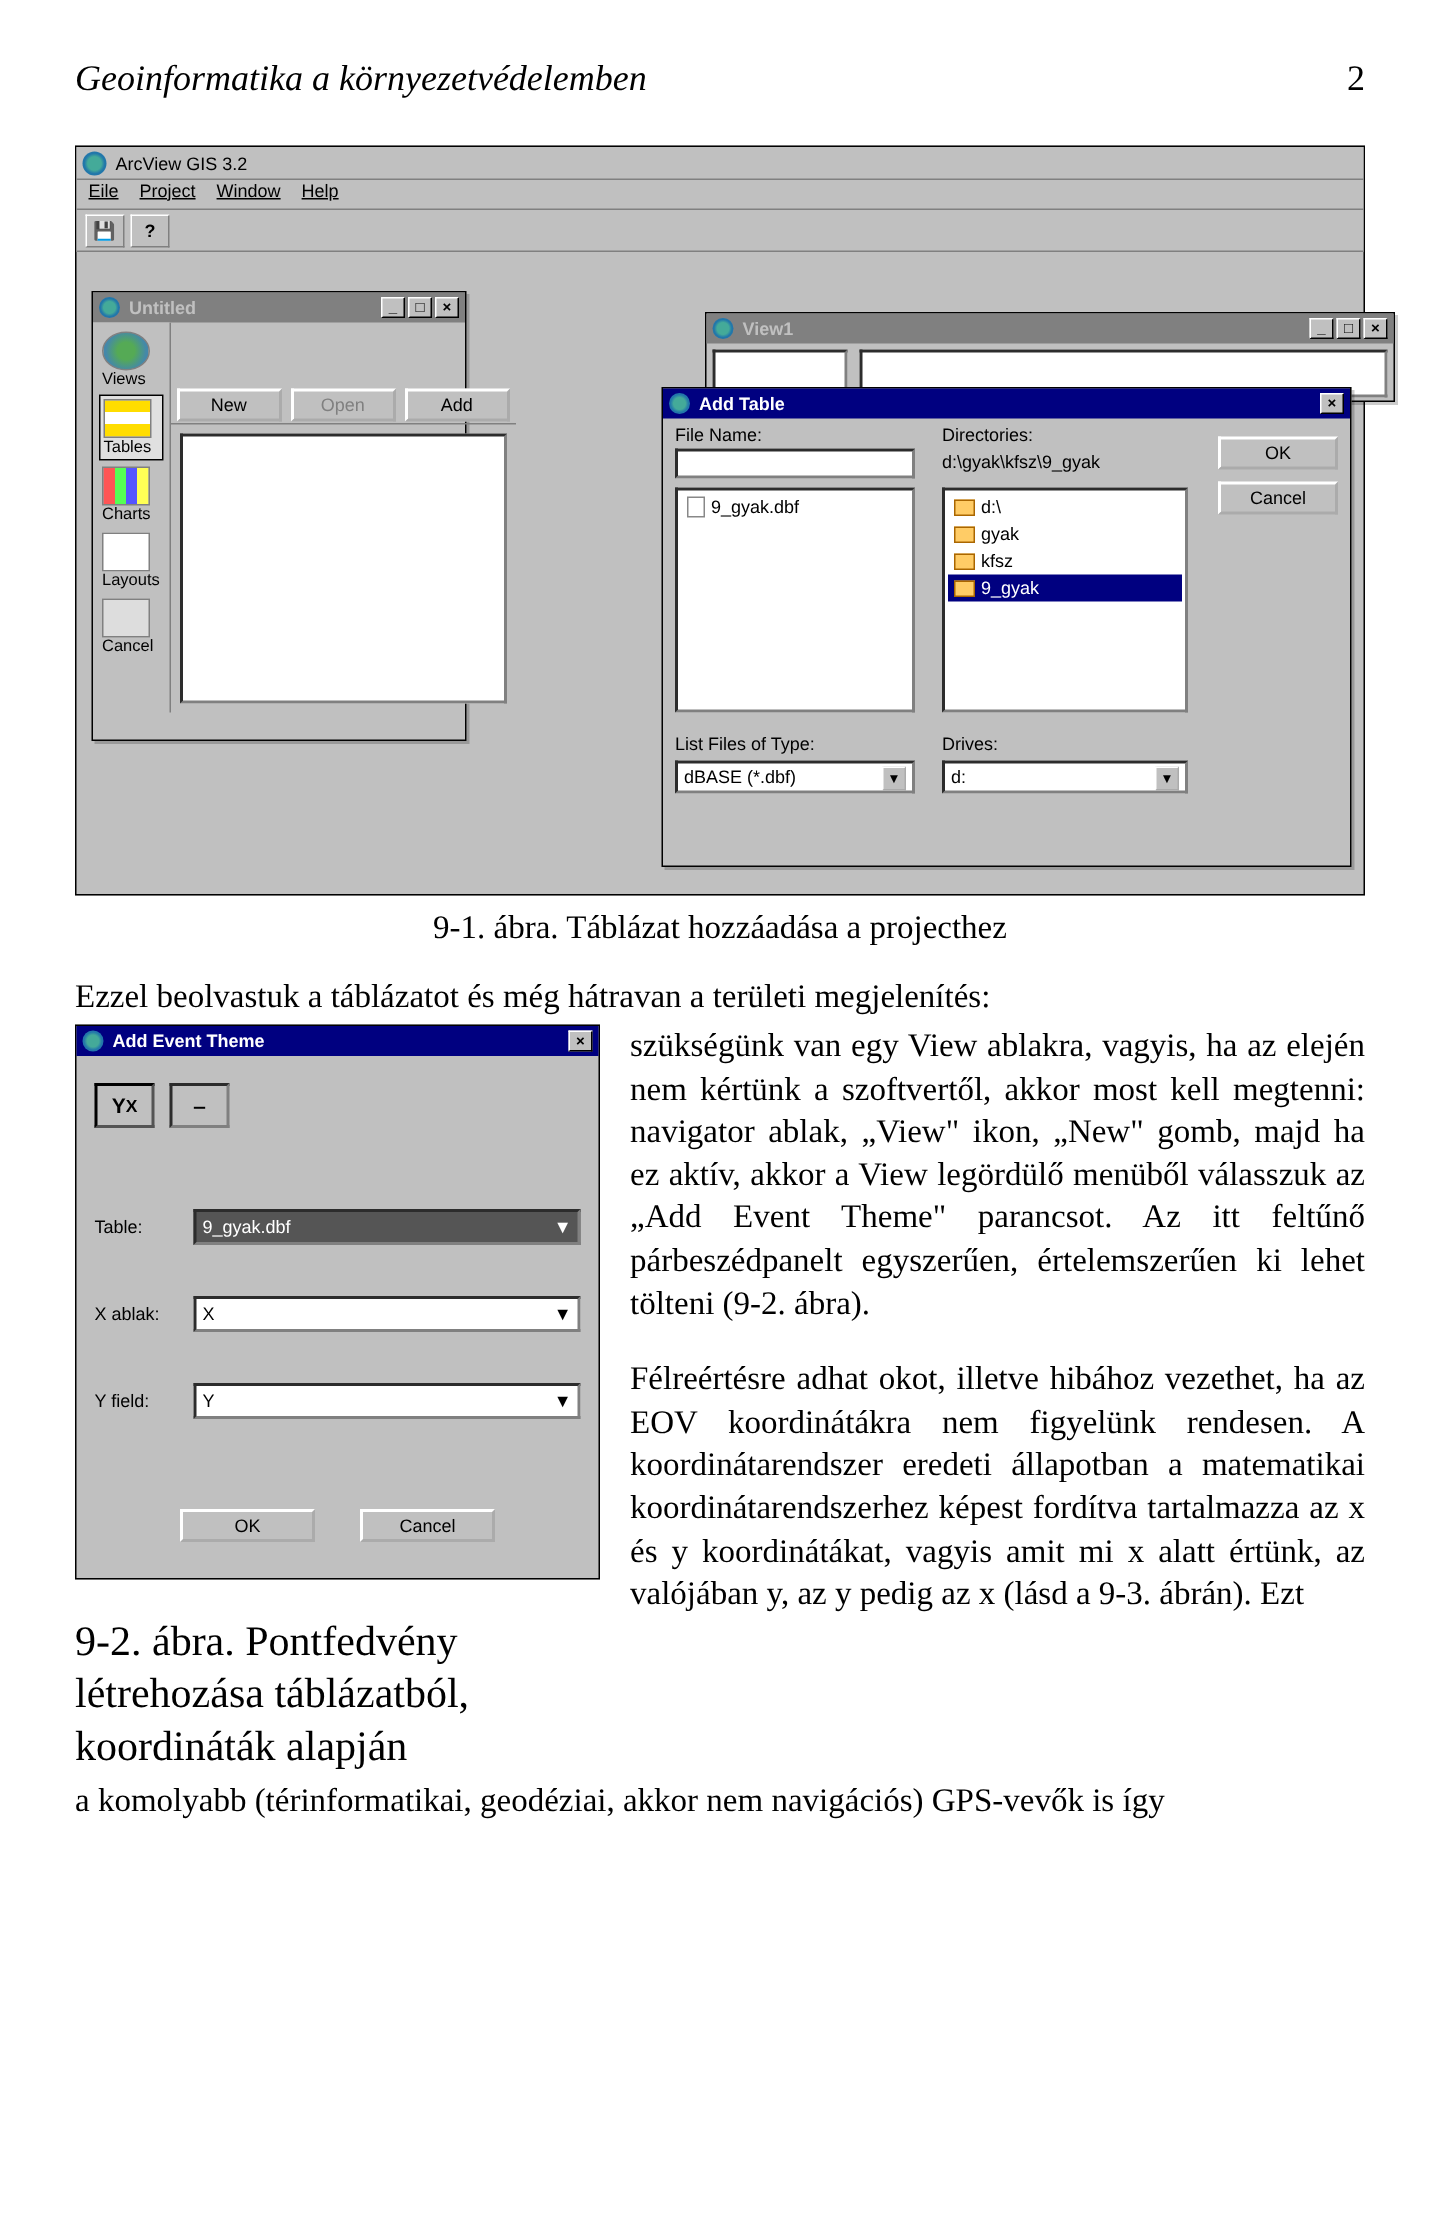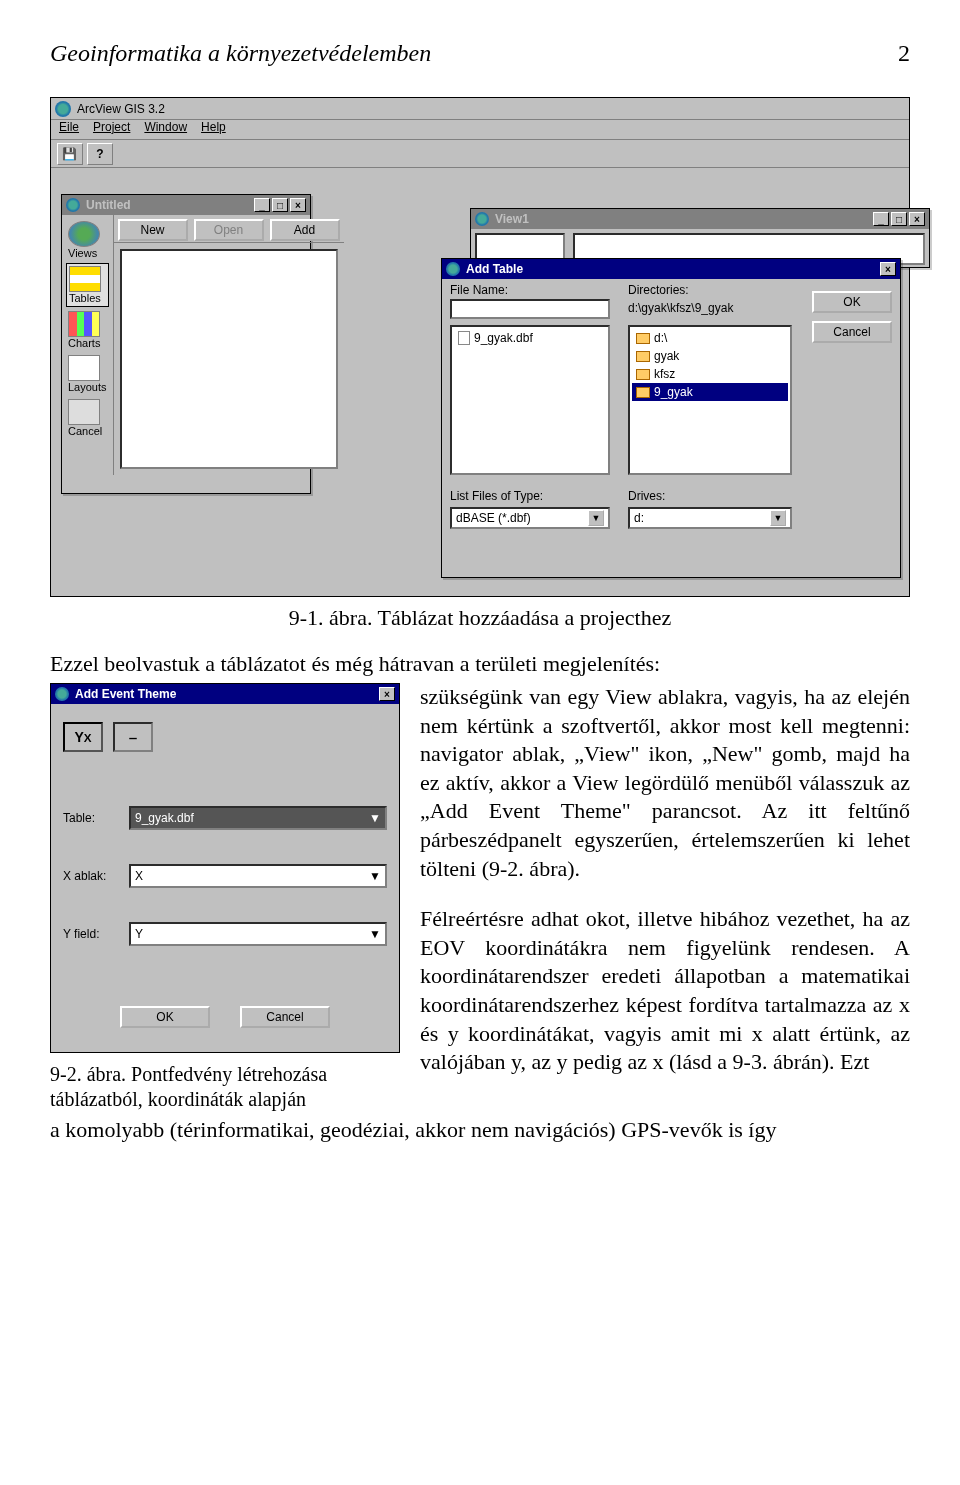--- a/index.html
+++ b/index.html
@@ -23,53 +23,53 @@
   .proj-body { display:flex; height:260px; }
   .proj-left { width:70px; background:#c0c0c0; display:flex; flex-direction:column; gap:2px; padding:4px; border-right:1px solid #808080; }
   .proj-item { display:flex; flex-direction:column; align-items:flex-start; font-size:11px; padding:2px; }
   .proj-item.sel { border:1px solid #000; background:#e0e0e0; }
   .proj-icon { width:32px; height:26px; background:#fff; border:1px solid #808080; }
   .proj-icon.globe { background:radial-gradient(circle,#5a5 30%,#48a 70%); border-radius:50%; }
   .proj-icon.table { background:linear-gradient(#fd0 33%,#fff 33%,#fff 66%,#fd0 66%); }
   .proj-icon.chart { background:linear-gradient(90deg,#f55 25%,#5f5 25%,#5f5 50%,#55f 50%,#55f 75%,#ff5 75%); }
   .proj-icon.layout { background:#fff; }
   .proj-icon.script { background:#ddd; }
-  .proj-right { flex:1; display:flex; flex-direction:column; }
+  .proj-right { flex:1; display:flex; flex-direction:column;margin-top:40px; }
   .proj-btns { height:28px; display:flex; gap:6px; padding:4px; border-bottom:1px inset #808080;}
   .btn3d { min-width:70px; height:22px; background:#c0c0c0; border:2px outset #fff; font-size:12px; text-align:center; line-height:18px; }
   .btn3d.disabled { color:#808080; }
   .listbox { flex:1; margin:6px; background:#fff; border:2px inset #808080; }
   .view-win { left:385px; top:110px; width:460px; height:60px;margin-left:34px; }
   .view-body { height:40px; display:flex; }
   .view-body .col { border:2px inset #808080; background:#fff; margin:4px; }
   .view-body .col.l { width:90px; } .view-body .col.r { flex:1; }
   .dialog { left:390px; top:160px; width:460px; height:320px; }
   .dlg-body { padding:10px; position:relative; height:300px; }
   .dlg-label { font-size:12px; position:absolute; }
   .dlg-input { position:absolute; background:#fff; border:2px inset #808080; font-size:12px; padding:2px; }
   .fileitem { display:flex; align-items:center; gap:4px; padding:2px 4px; }
   .fileitem.sel { background:#000080; color:#fff; }
   .folder-icon { width:14px; height:11px; background:#fc6; border:1px solid #a60; }
   .doc-icon { width:12px; height:14px; background:#fff; border:1px solid #888; }
-  .combo { position:absolute; background:#fff; border:2px inset #808080; height:22px; font-size:12px; padding:2px 4px; display:flex; justify-content:space-between; align-items:center;}
+  .combo { position:absolute; background:#fff; border:2px inset #808080; height:22px; font-size:12px; padding:2px 4px; display:flex; justify-content:space-between; }
   .combo .drop { width:16px; height:16px; background:#c0c0c0; border:1px outset #fff; text-align:center; font-size:9px; line-height:14px; }
   .caption { text-align:center; font-family:"Times New Roman",serif; font-size:22px; margin:8px 0 20px; }
   .two-col { display:flex; gap:20px; }
   .left-col { width:350px; }
   .right-col { flex:1; font-size:22px; text-align:justify; line-height:1.3; }
   .add-event { width:350px; height:370px; background:#c0c0c0; border:1px solid #000; font-family:"MS Sans Serif",Arial,sans-serif; font-size:12px; }
   .add-event .body { padding:18px 12px; display:flex; flex-direction:column; gap:34px; }
   .ae-icons { display:flex; gap:10px; margin-bottom:20px; }
   .ae-icon { width:40px; height:30px; border:2px inset #808080; background:#c0c0c0; display:flex; align-items:center; justify-content:center; font-size:14px; font-weight:bold; }
   .ae-row { display:flex; align-items:center; gap:10px; }
   .ae-row label { width:56px; }
   .ae-field { flex:1; background:#fff; border:2px inset #808080; height:24px; padding:2px 4px; display:flex; align-items:center; justify-content:space-between; }
   .ae-field.dark { background:#555; color:#fff; }
   .ae-btns { display:flex; justify-content:center; gap:30px; margin-top:26px; }
-  .caption2 { font-family:"Times New Roman",serif; font-size:20px; text-align:left; margin-top:9px; line-height:1.25; }
+  .caption2 { font-family:"Times New Roman",serif; font-size:28px; text-align:left; margin-top:24px; line-height:1.25; }
   .footer-line { font-size:22px; text-align:justify; margin-top:4px; line-height:1.3; }
 </style>
 </head>
 <body>
 
 <div class="page">
   <div class="header-row">
     <span>Geoinformatika a környezetvédelemben</span>
     <span class="page-num">2</span>
   </div>

